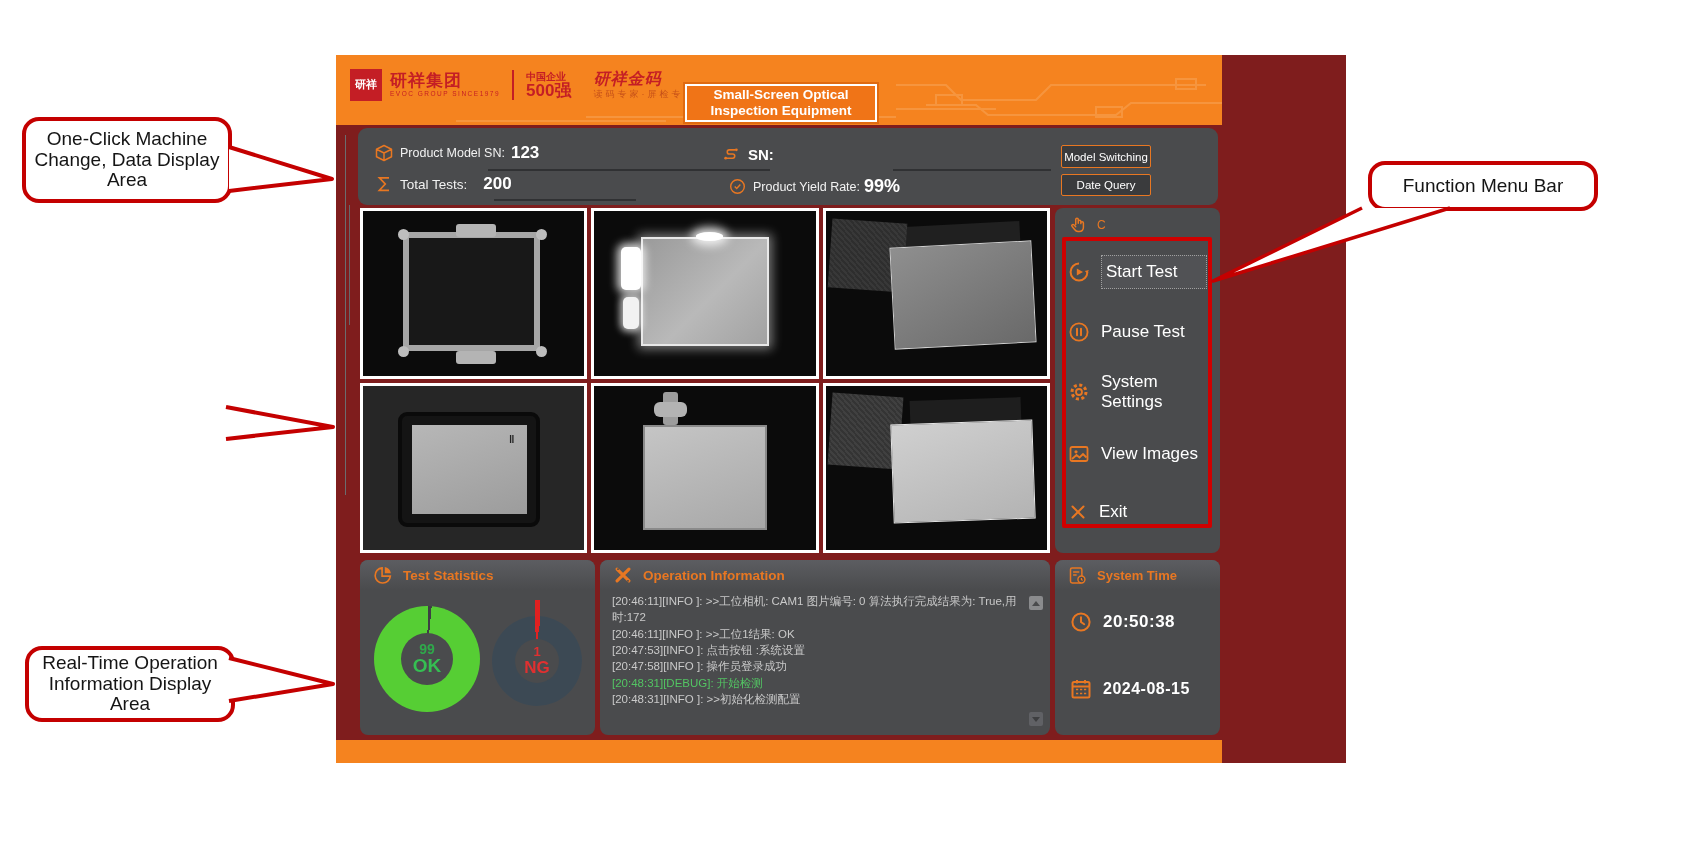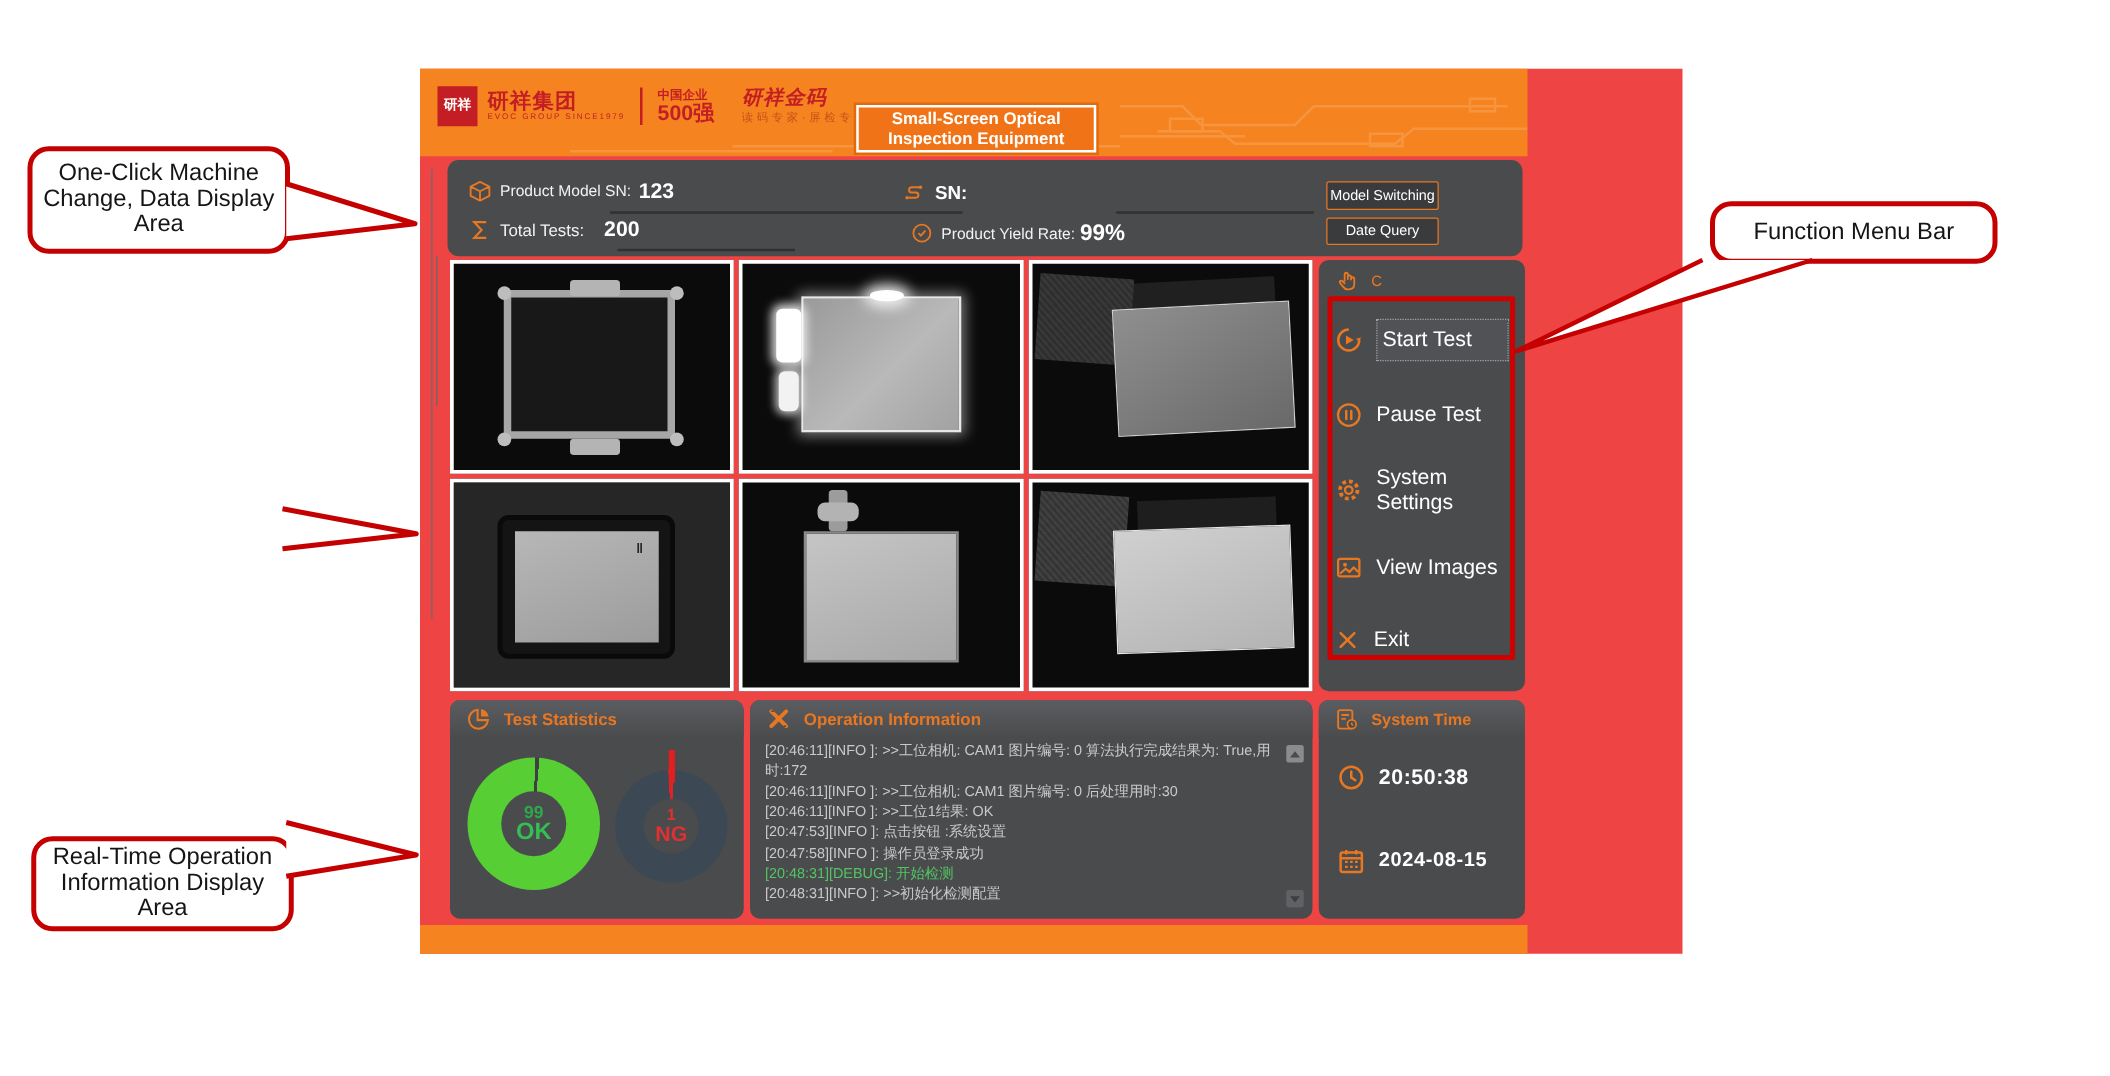--- a/index.html
+++ b/index.html
@@ -1,20 +1,20 @@
 <!DOCTYPE html>
 <html><head>
 <meta charset="utf-8">
 <style>
   * { margin:0; padding:0; box-sizing:border-box; }
   body { background:#ffffff; font-family:"Liberation Sans", sans-serif; }
   .canvas { position:relative; width:1688px; height:861px; background:#ffffff; overflow:hidden; }
 
   
-  .app { position:absolute; left:336px; top:55px; width:1010px; height:708px; background:#ef4444; z-index:10; }
+  .app { position:absolute; left:336px; top:55px; width:1010px; height:708px; background:#7f1d1d; z-index:10; }
 
   .app-header { position:absolute; left:0; top:0; width:886px; height:70px; background:#F5831F; overflow:hidden; }
   .hdr-decor { position:absolute; pointer-events:none; opacity:.55; }
   .logo-wrap { position:absolute; left:14px; top:14px; display:flex; align-items:center; gap:8px; }
   .logo-mark { width:32px; height:32px; background:#C41E25; color:#fff; font-size:11px; font-weight:bold; display:flex; align-items:center; justify-content:center; line-height:1.05; text-align:center; }
   .logo-col { display:flex; flex-direction:column; line-height:1; }
   .logo-primary { color:#C41E25; font-size:17px; font-weight:bold; letter-spacing:1px; }
   .logo-sub { color:#C41E25; font-size:6.5px; letter-spacing:1.5px; margin-top:2px; }
   .logo-div { width:2px; height:30px; background:#C41E25; margin:0 4px; }
   .logo-cn-top { color:#C41E25; font-size:10px; font-weight:bold; }
@@ -318,21 +318,20 @@
     <div class="panel log-panel">
       <div class="panel-hdr">
         <svg class="oicon" width="22" height="22" viewBox="0 0 24 24">
             <path d="M5.5 5.5 L18.5 18.5 M18.5 5.5 L5.5 18.5" stroke="#E87722" stroke-width="3.4" stroke-linecap="round"></path>
             <path d="M5.5 5.5 l2.2 0 M18.5 18.5 l-2.2 0" stroke="#4A4B4D" stroke-width="1.4"></path>
           </svg>
         <span class="panel-title">Operation Information</span>
       </div>
       <div class="log-body">
           <div class="log-line lv-info">[20:46:11][INFO ]: &gt;&gt;工位相机: CAM1 图片编号: 0 算法执行完成结果为: True,用时:172</div>
-          <div class="log-line lv-info">[20:46:11][INFO ]: &gt;&gt;工位相机: CAM1 图片编号: 0 后处理用时:30</div>
           <div class="log-line lv-info">[20:46:11][INFO ]: &gt;&gt;工位1结果: OK</div>
           <div class="log-line lv-info">[20:47:53][INFO ]: 点击按钮 :系统设置</div>
           <div class="log-line lv-info">[20:47:58][INFO ]: 操作员登录成功</div>
           <div class="log-line lv-debug">[20:48:31][DEBUG]: 开始检测</div>
           <div class="log-line lv-info">[20:48:31][INFO ]: &gt;&gt;初始化检测配置</div>
         </div>
       <div class="scroll-btn scroll-up">
           <div class="arr-up"></div>
         </div>
       <div class="scroll-btn scroll-dn">
@@ -364,21 +363,21 @@
             <path d="M7 12.5 h2.2 M11 12.5 h2.2 M15 12.5 h2.2 M7 16.5 h2.2 M11 16.5 h2.2 M15 16.5 h2.2" stroke="#E87722" stroke-width="1.7"></path>
           </svg>
         <span class="time-val" style="font-size:16px;">2024-08-15</span>
       </div>
     </div>
 
     <div class="app-footer"></div>
   </div>
 
   <div class="bubble" style="left:22px; top:117px; width:210px; height:86px;">One-Click Machine Change, Data Display Area</div>
-  <div class="bubble" style="left:25px; top:646px; width:210px; height:76px;margin-top:23px;">Real-Time Operation Information Display Area</div>
+  <div class="bubble" style="left:25px; top:646px; width:210px; height:76px;">Real-Time Operation Information Display Area</div>
   <div class="bubble" style="left:1332px; top:161px; width:230px; height:50px;margin-left:36px;">Function Menu Bar</div>
 
   <svg class="tails">
     <path d="M 229,147 L 332,179 L 229,191" fill="#ffffff" stroke="#C40000" stroke-width="4" stroke-linejoin="round"></path>
     <path d="M 226,407 L 333,427 L 226,439" fill="#ffffff" stroke="#C40000" stroke-width="4" stroke-linejoin="round"></path>
     <path d="M 229,658 L 333,684 L 229,701" fill="#ffffff" stroke="#C40000" stroke-width="4" stroke-linejoin="round"></path>
     <path d="M 1450,208 L 1213,281 L 1362,208" fill="#ffffff" stroke="#C40000" stroke-width="3.5" stroke-linejoin="round"></path>
   </svg>
 </div>
 

